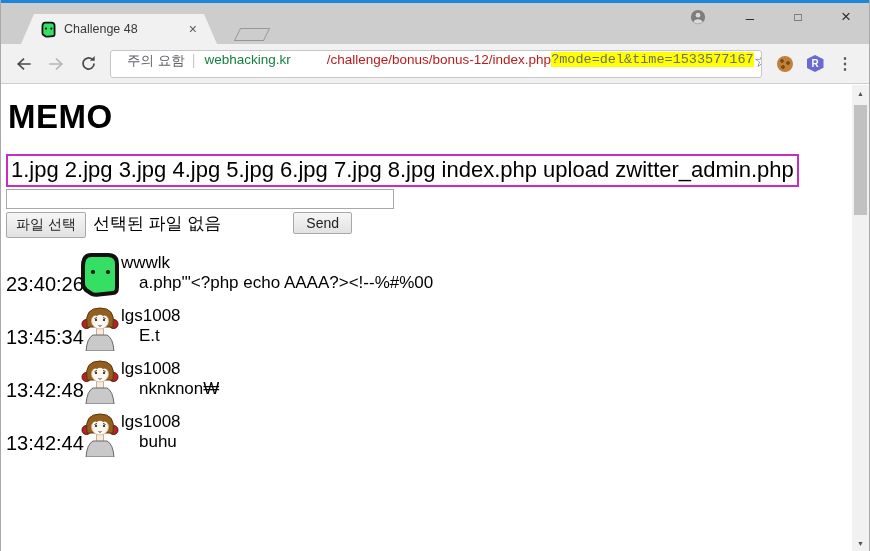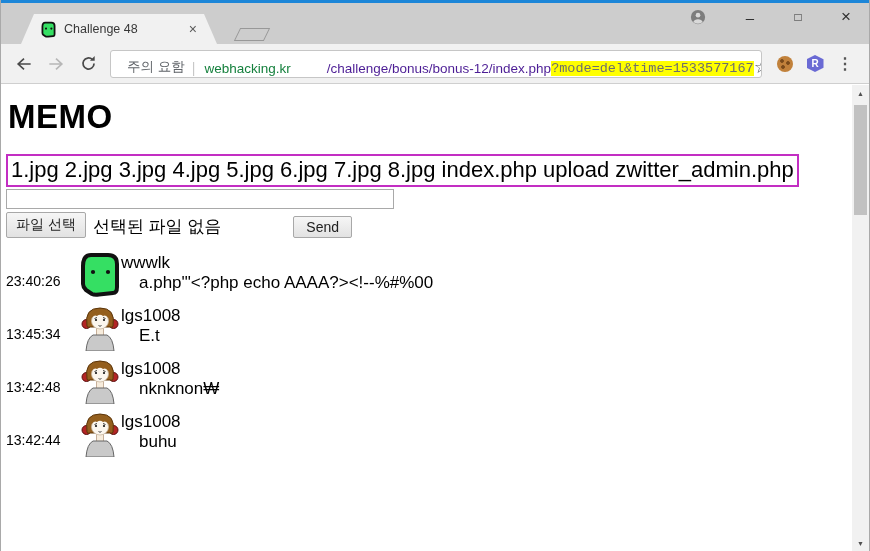--- a/index.html
+++ b/index.html
@@ -23,26 +23,26 @@
   .win-controls { position:absolute; right:14px; top:4px; display:flex; align-items:center; gap:30px; }
   .win-btn { width:18px; height:20px; display:flex; align-items:center; justify-content:center;
              color:#303030; font-size:15px; }
   .profile-btn { margin-right:4px; }
 
   
   .toolbar { height:40px; background:#f1f1f1; border-bottom:1px solid #cfcfcf;
              display:flex; align-items:center; padding:0 9px; }
   .nav-btn { width:28px; height:28px; display:flex; align-items:center; justify-content:center; margin-right:4px; }
   .omnibox { flex:1; height:28px; background:#fff; border:1px solid #c6c6c6; border-radius:3px;
-             display:flex; align-items:flex-end; padding:1px 9px; margin:0 8px 0 4px;
+             display:flex; align-items:flex-start; padding:1px 9px; margin:0 8px 0 4px;
              font-size:13.5px; white-space:nowrap; overflow:hidden; }
   .security-label { color:#5f6368; margin:0 7px; }
   .omni-sep { color:#c8c8c8; margin-right:9px; font-size:14px; }
   .url-host { color:#15803d; }
-  .url-path { color:#4c1d95;margin-left:36px; }
+  .url-path { color:#b91c1c;margin-left:36px; }
   .url-query { color:#6e6e6e; background:var(--query-highlight,#ffff00);font-family:Liberation Mono, monospace; }
   .star-btn { margin-left:auto; font-size:18px; color:#5f6368; line-height:1; }
   .ext-btn { width:22px; height:22px; display:flex; align-items:center; justify-content:center; margin:0 4px; }
   .cookie { width:16px; height:16px; border-radius:50%;
             background:
               radial-gradient(circle at 5px 5px,  #7a4a1a 1.5px, transparent 2.2px),
               radial-gradient(circle at 11px 7px, #7a4a1a 1.5px, transparent 2.2px),
               radial-gradient(circle at 6px 11px, #7a4a1a 1.5px, transparent 2.2px),
               #c1813b; }
   .hexbadge { width:17px; height:17px; background:#6a6ad4; color:#fff; font-size:10px; font-weight:bold;
@@ -50,30 +50,30 @@
               clip-path:polygon(50% 0, 100% 25%, 100% 75%, 50% 100%, 0 75%, 0 25%); }
   .menu-btn { font-size:16px; color:#555; font-weight:bold; }
 
   
   .page { position:relative; height:524px; background:#fff; padding:0 22px 0 5px; overflow:hidden; }
   .page-title { font-size:33px; font-weight:bold; color:#000; margin:14px 0 18px 2px; letter-spacing:.5px; }
   .filelist { display:inline-block; border:2px solid var(--file-list-border,#c32ec3);
               padding:1px 3px 2px 3px; font-size:22px; color:#000; white-space:nowrap; }
   .memo-input { display:block; width:388px; height:20px; border:1px solid #a9a9a9; margin-top:2px;
                 font-size:14px; font-family:"Liberation Sans",sans-serif; padding:0 3px; }
-  .file-row { display:flex; align-items:flex-end; margin-top:3px; font-size:17px; color:#000; }
+  .file-row { display:flex; align-items:flex-start; margin-top:3px; font-size:17px; color:#000; }
   .btnish { font-size:14px; font-family:"Liberation Sans",sans-serif; color:#222;
             padding:3px 9px; background:linear-gradient(#f6f6f6,#e2e2e2);
             border:1px solid #a8a8a8; border-radius:2px; }
   .file-status { margin-left:7px; }
   .send-btn { margin-left:72px; padding:2px 12px; }
 
   .entries { margin-top:13px; }
   .entry { display:flex; align-items:flex-start; margin-bottom:6px; }
-  .entry-time { width:73px; padding-top:22px; font-size:14px; color:#000; }
+  .entry-time { width:73px; padding-top:22px; font-size:20px; color:#000; }
   .entry-avcol { display:flex; flex-direction:row; width:52px; }
   .avatar { width:42px; height:47px; display:block; }
   .avatar svg { width:42px; height:47px; display:none; }
   .avatar--green .av-green { display:block; }
   .avatar--girl  .av-girl  { display:block; }
   .av-green-fill { fill:var(--avatar-green,#35df63); }
   .entry-user { font-size:17px; color:#000; margin-top:2px; }
   .entry-msg { padding-top:22px; font-size:17px; color:#000; margin-left:8px; white-space:nowrap; }
 
   

